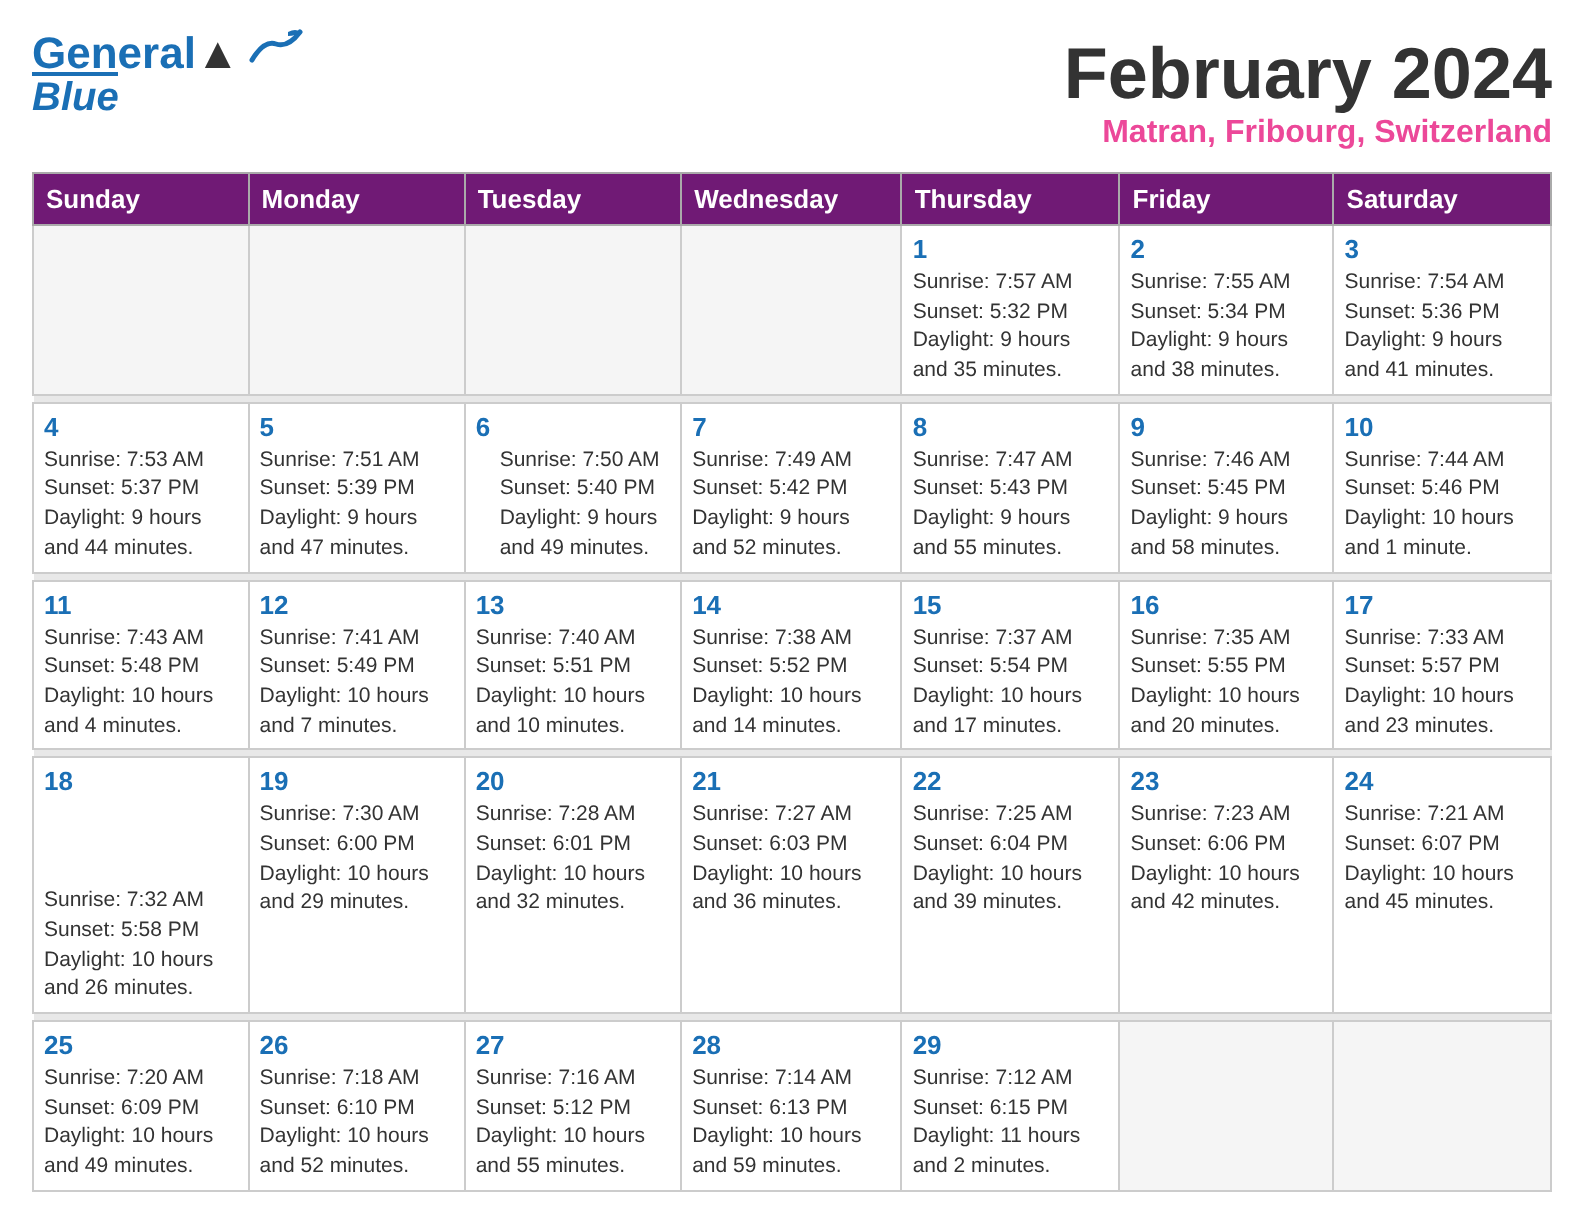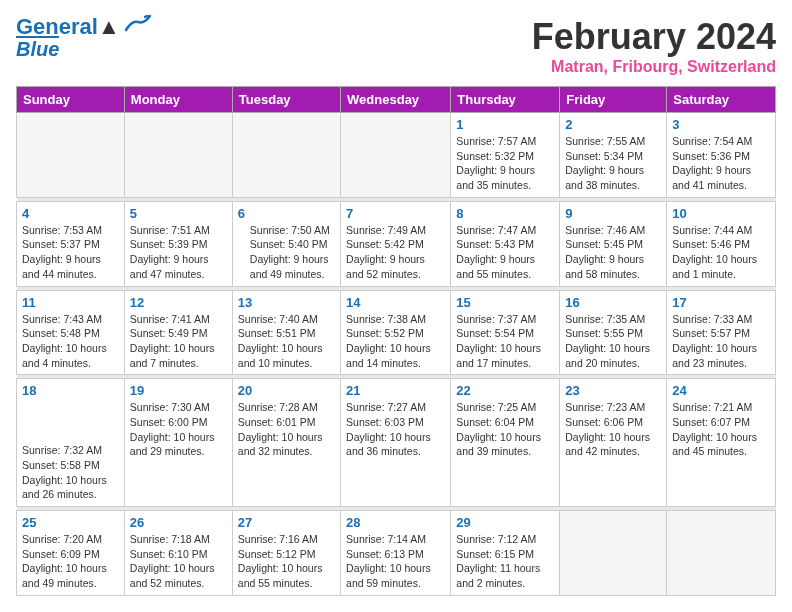--- a/index.html
+++ b/index.html
@@ -39,21 +39,21 @@
     .location-title {
       font-size: 16px;
       color: #ec4899;
       font-weight: bold;
     }
     .calendar {
       width: 100%;
       border-collapse: collapse;
     }
     .calendar th {
-      background: #a21caf;
+      background: #701a75;
       color: #fff;
       text-align: left;
       padding: 5px 6px;
       font-size: 13px;
       font-weight: bold;
       border: 1px solid #aaa;
     }
     .calendar td {
       border: 1px solid #ccc;
       vertical-align: top;

